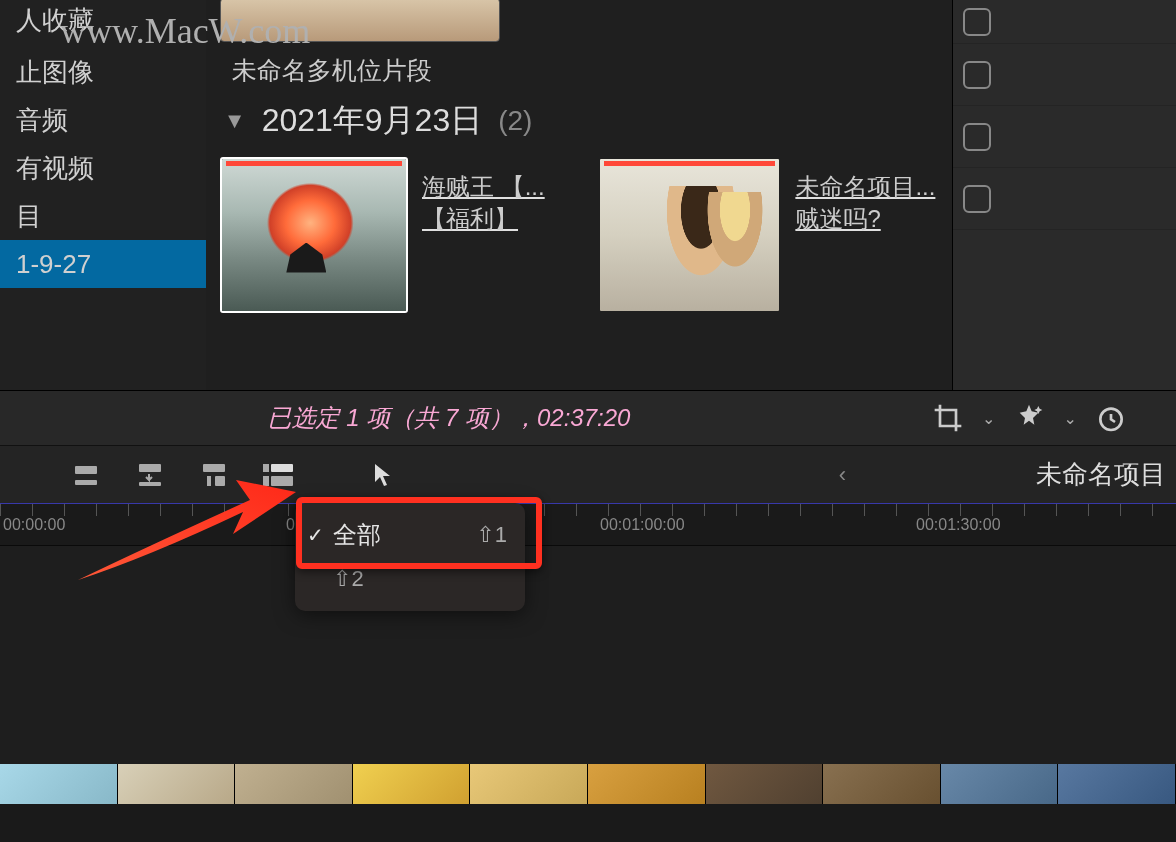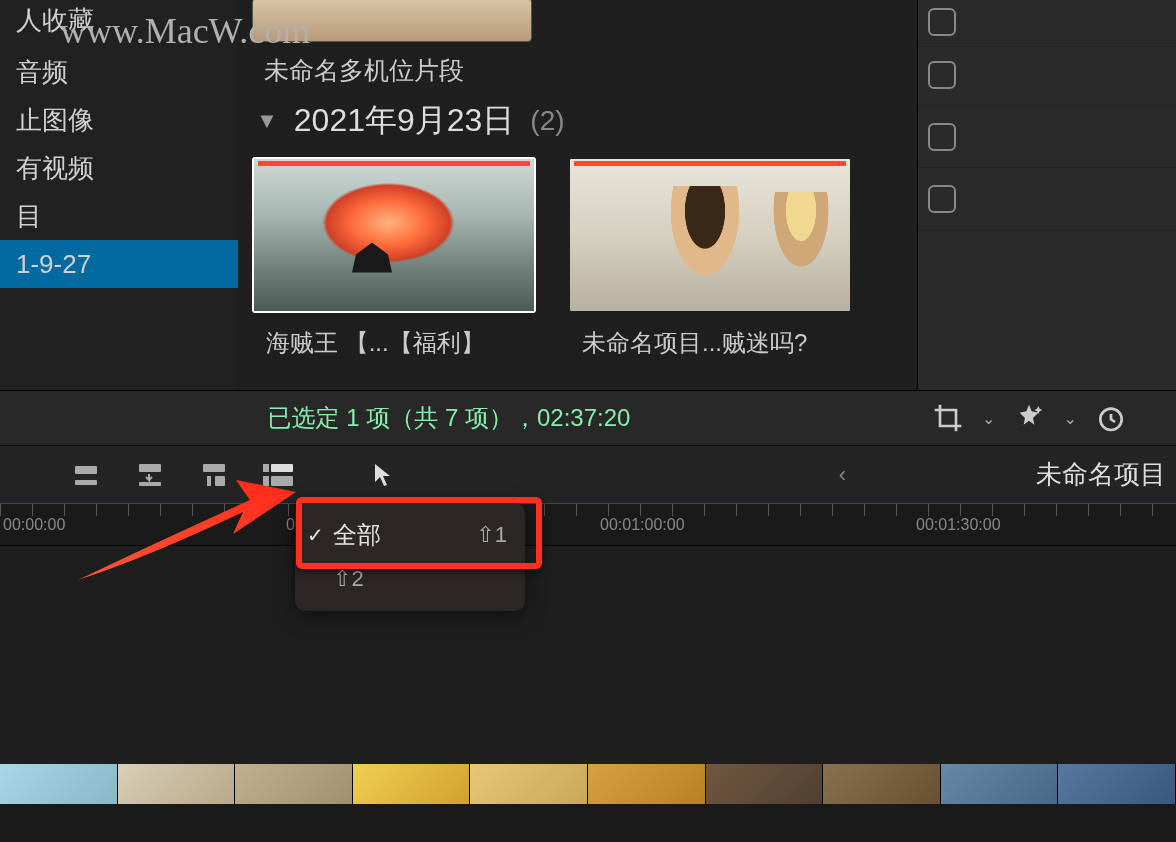--- a/index.html
+++ b/index.html
@@ -19,39 +19,39 @@
     .clip-area { padding: 0 12px; }
     .clip-card-big { width: 280px; height: 44px; background: linear-gradient(180deg, #d8c5a8, #b89a7a); border: 1px solid #555; border-radius: 4px; margin-left: 2px; margin-top: -2px; }
     .clip-label { font-size: 25px; color: #ccc; margin: 12px 0 12px 14px; }
     
     .date-header { display: flex; align-items: center; gap: 16px; margin: 6px 0 14px 6px; }
     .date-tri { font-size: 22px; color: #999; }
     .date-text { font-size: 32px; color: #ddd; font-weight: 500; }
     .date-count { font-size: 28px; color: #888; }
     
     .clips-row { display: flex; gap: 32px; margin-left: 2px; }
-    .clip-thumb-wrap { display: flex; flex-direction: column; }
+    .clip-thumb-wrap { display: flex; flex-direction: row; text-decoration: underline; }
     .clip-thumb { width: 284px; height: 156px; border: 2px solid transparent; border-radius: 3px; position: relative; overflow: hidden; }
     .clip-thumb.selected { border-color: #fff; }
     .clip-thumb .redbar { position: absolute; top: 2px; left: 4px; right: 4px; height: 5px; background: #ff4838; z-index: 2; }
     .thumb-inner { width: 100%; height: 100%; }
     .thumb1 { background: radial-gradient(ellipse at 48% 42%, #ffb380 0%, #ff6b3a 18%, #d04028 30%, transparent 32%), linear-gradient(180deg, #cfd9d5 0%, #a8b8b2 35%, #7a8a84 65%, #4a5a54 100%); position: relative; }
     .thumb1::after { content: ""; position: absolute; left: 35%; top: 55%; width: 40px; height: 30px; background: #1a1a1a; clip-path: polygon(50% 0, 90% 40%, 100% 100%, 0 100%, 10% 40%); }
     .thumb2 { background: linear-gradient(180deg, #e8e5da 0%, #d5d0c0 50%, #b8b0a0 100%); position: relative; }
     .thumb2::before { content: ""; position: absolute; left: 34%; top: 18%; width: 80px; height: 100px; background: radial-gradient(ellipse at 50% 25%, #3a2818 0%, #3a2818 35%, #e0b88a 36%, #e0b88a 60%, transparent 61%); }
     .thumb2::after { content: ""; position: absolute; right: 5%; top: 22%; width: 70px; height: 90px; background: radial-gradient(ellipse at 50% 20%, #f0d890 0%, #f0d890 30%, #d0a878 31%, #d0a878 55%, transparent 56%); }
     .clip-name { font-size: 24px; color: #ccc; margin: 14px 0 0 14px; }
     
     .right-strip { width: 258px; background: #2a2a2a; display: flex; flex-direction: column; }
     .right-row { height: 62px; display: flex; align-items: center; padding-left: 10px; border-bottom: 1px solid #242424; }
     .right-row.first { height: 44px; }
     .checkbox { width: 28px; height: 28px; border: 2px solid #888; border-radius: 6px; background: #2a2a2a; }
     
     .status-bar { height: 56px; background: #282828; display: flex; align-items: center; border-top: 1px solid #000; border-bottom: 1px solid #111; }
-    .status-text { flex: 1; text-align: center; font-size: 24px; color: #86efac; margin-left: 238px; margin-right: 258px; }
+    .status-text { flex: 1; text-align: center; font-size: 24px; color: #f9a8d4; margin-left: 238px; margin-right: 258px; font-style: italic; }
     .status-tools { width: 258px; display: flex; align-items: center; gap: 18px; padding-left: 14px; }
     .tool-icon { width: 32px; height: 32px; color: #aaa; display: flex; align-items: center; justify-content: center; }
     .chev { font-size: 16px; color: #aaa; }
     
     .timeline-toolbar { height: 58px; background: #242424; display: flex; align-items: center; padding-left: 68px; border-bottom: 1px solid #3838aa; position: relative; }
     .tl-btn { width: 36px; height: 32px; margin-right: 28px; display: flex; align-items: center; justify-content: center; }
     .tl-btn svg { width: 30px; height: 26px; }
     .tl-nav { position: absolute; right: 330px; font-size: 22px; color: #888; }
     .tl-title { position: absolute; right: 10px; font-size: 26px; color: #ddd; font-family: Liberation Serif, serif; }
     
@@ -90,24 +90,24 @@
 <body>
 
 <div class="watermark">www.MacW.com</div>
 
 <div class="top-area">
   <div class="sidebar">
     <div class="sidebar-item first">
         <span>人收藏</span>
       </div>
     <div class="sidebar-item">
+        <span>止图像</span>
+      </div>
+    <div class="sidebar-item">
         <span>音频</span>
-      </div>
-    <div class="sidebar-item">
-        <span>止图像</span>
       </div>
     <div class="sidebar-item">
         <span>有视频</span>
       </div>
     <div class="sidebar-item">
         <span>目</span>
       </div>
     <div class="sidebar-item selected">
         <span>1-9-27</span>
       </div>

